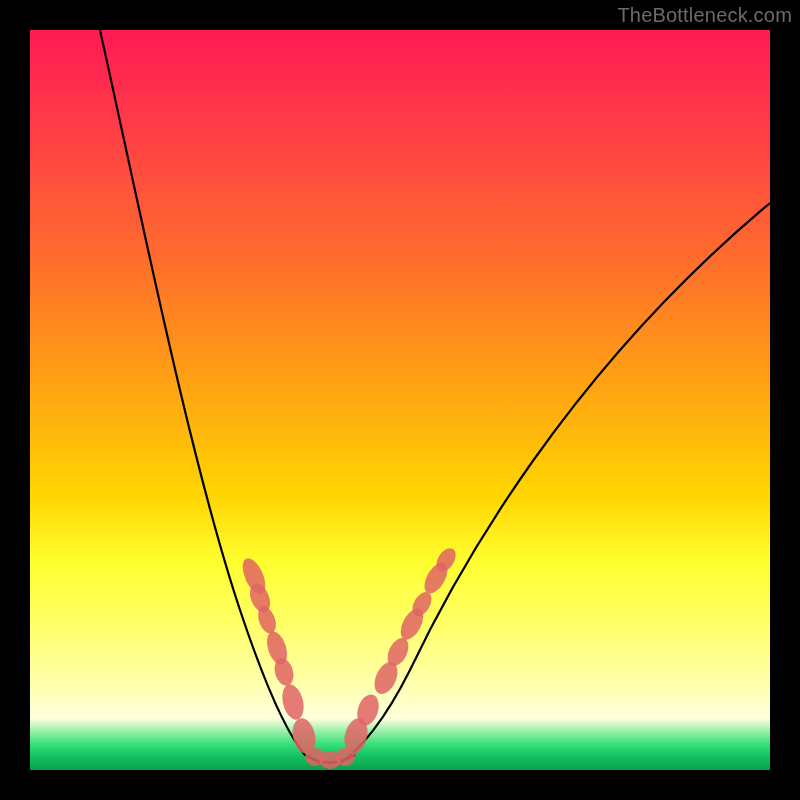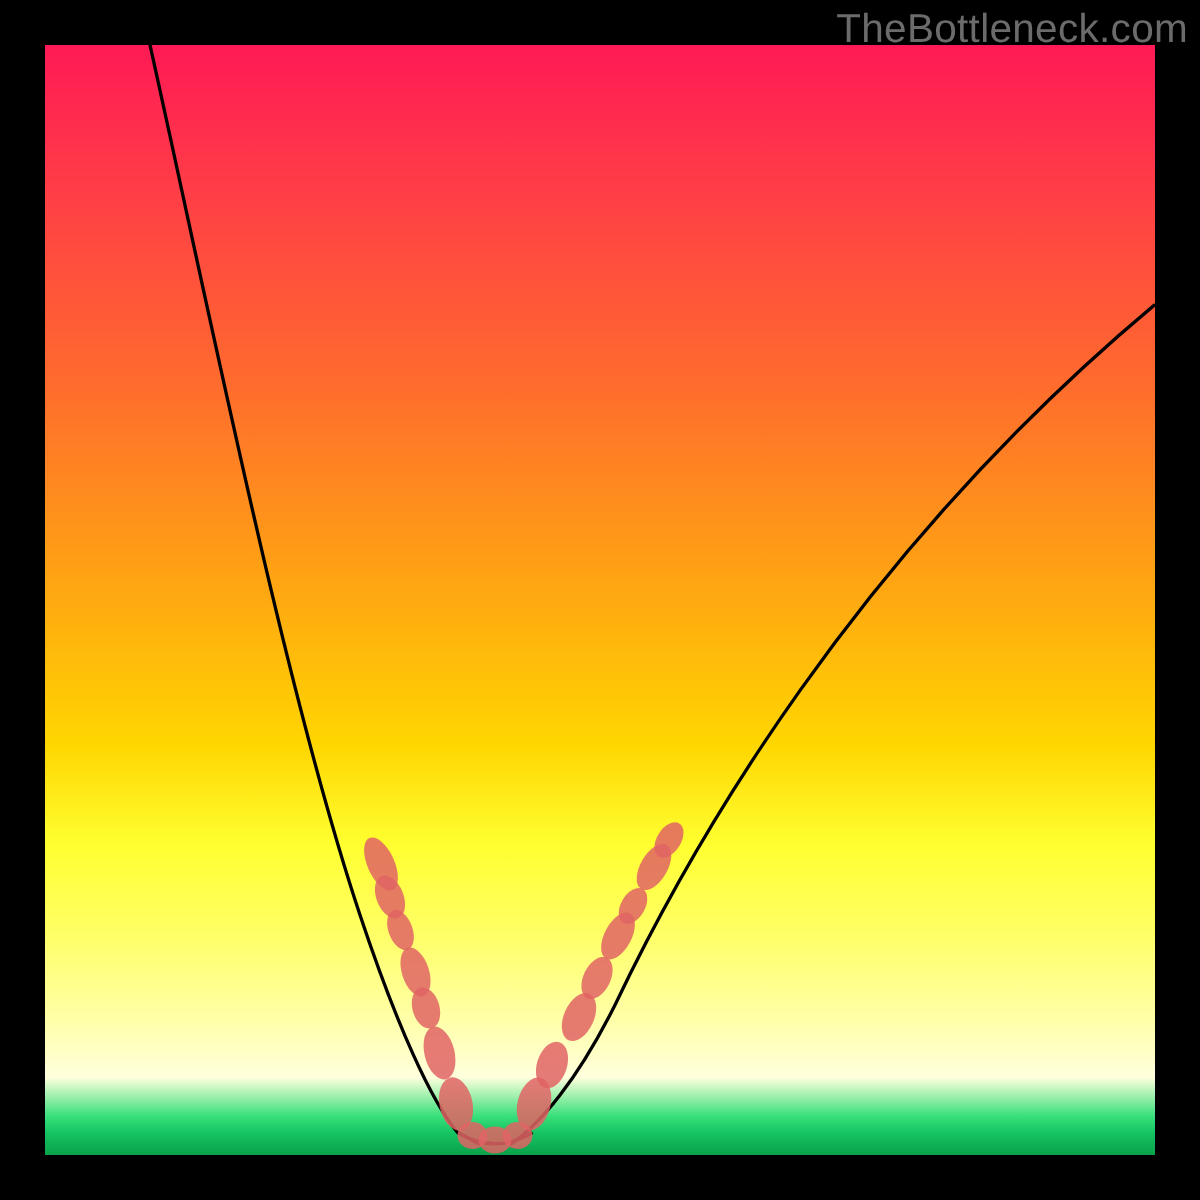--- a/index.html
+++ b/index.html
@@ -35,21 +35,21 @@
       #ffffdd 93%,
       #38e07a 96.5%,
       #15c462 98%,
       #0aa04a 100%);
   }
   .watermark {
     position: absolute;
     top: 4px;
     right: 8px;
     color: #6b6b6b;
-    font-size: 27px;
+    font-size: 20px;
     letter-spacing: 0.2px;
     font-family: Arial, Helvetica, sans-serif;
   }
   svg.curves {
     position: absolute;
     left: 0;
     top: 0;
     width: 740px;
     height: 740px;
   }

